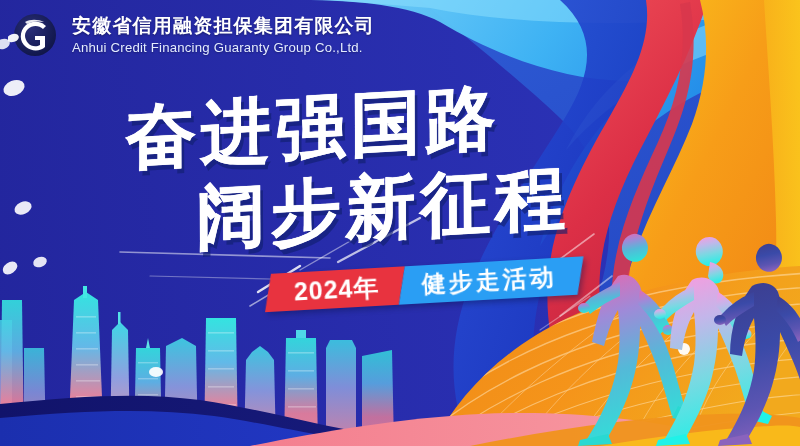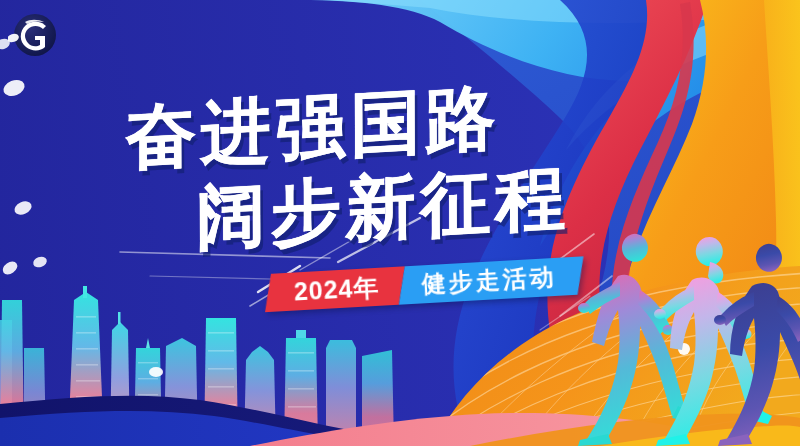--- a/index.html
+++ b/index.html
@@ -469,20 +469,24 @@
         <circle cx="27" cy="27" r="21" fill="url(#logoBg)"></circle>
 
         <path d="M38,18 C33,13 24,12 18,17 C11,23 11,34 18,39
                  C24,44 33,43 37,39 L37,28 L27,28 L27,32 L32,32 L32,37
                  C29,39 23,39 20,35 C16,30 16,25 20,21 C24,17 31,17 35,21 Z" fill="#ffffff"></path>
         <path d="M17,14 C22,11 30,11 36,14 C31,13 24,13 19,16 Z" fill="#ffffff" opacity=".9"></path>
         <path d="M20,16 C25,14 31,14 36,16 C31,16 25,16 21,18 Z" fill="#ffffff" opacity=".75"></path>
         <ellipse cx="5" cy="30" rx="6" ry="4" fill="#ffffff" opacity=".95" transform="rotate(-18 5 30)"></ellipse>
       </svg>
     </div>
+    <div class="company-text">
+      <div class="company-cn">安徽省信用融资担保集团有限公司</div>
+      <div class="company-en">Anhui Credit Financing Guaranty Group Co.,Ltd.</div>
+    </div>
   </div>
 
   <div class="headline">
     <div class="headline-line l1">奋进强国路</div>
     <div class="headline-line l2">阔步新征程</div>
   </div>
 
   <div class="subtitle-ribbon">
     <div class="ribbon-seg ribbon-year">
       <span>2024年</span>

